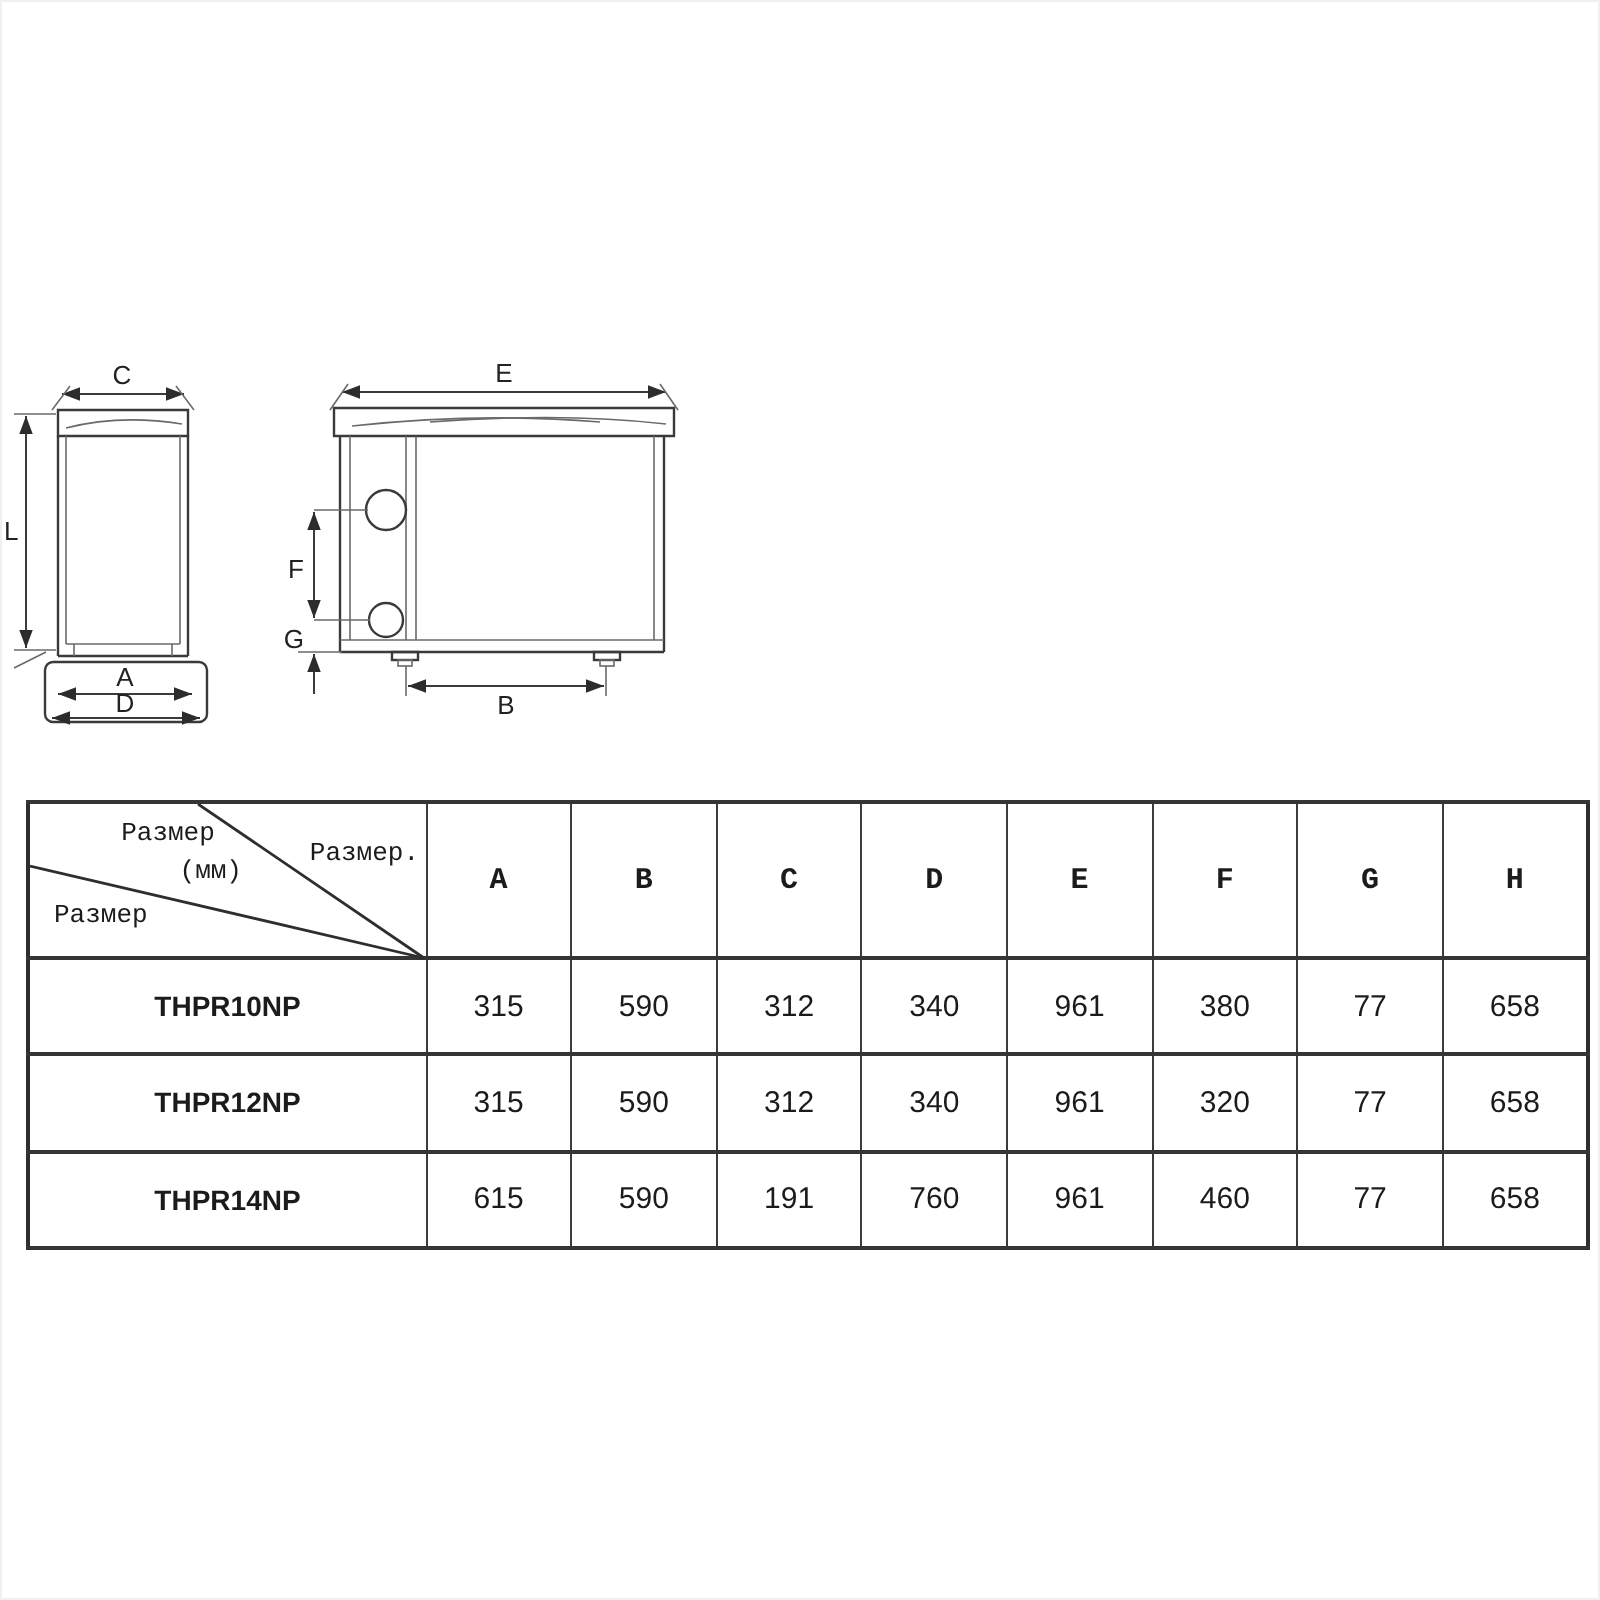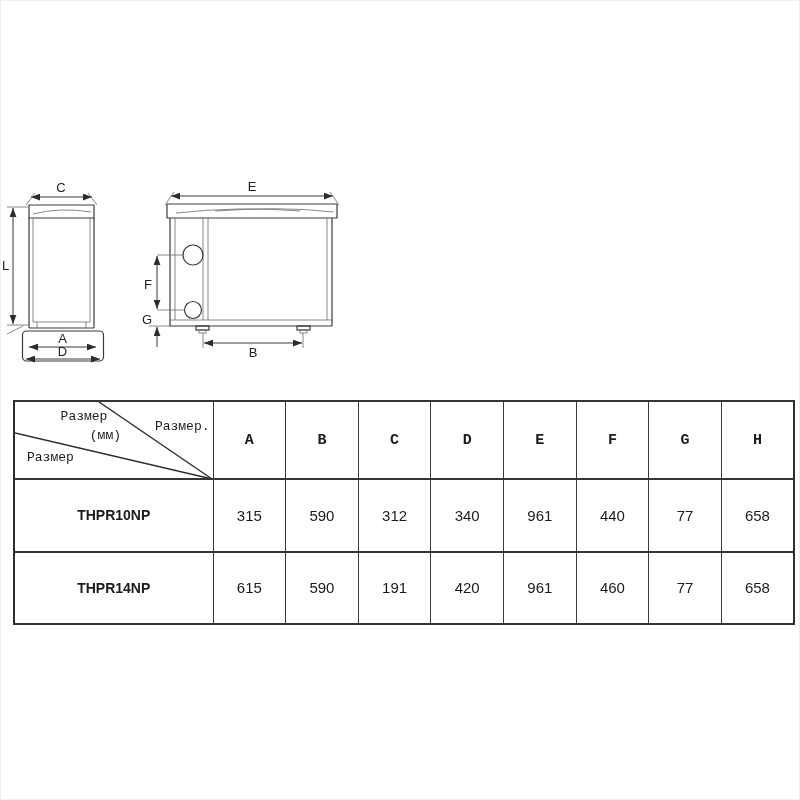--- a/index.html
+++ b/index.html
@@ -156,30 +156,41 @@
       </tr>
     </thead>
     <tbody>
       <tr>
         <td class="model-cell">THPR10NP</td>
         <td class="val-cell">315</td>
         <td class="val-cell">590</td>
         <td class="val-cell">312</td>
         <td class="val-cell">340</td>
         <td class="val-cell">961</td>
-        <td class="val-cell">440</td>
+        <td class="val-cell">380</td>
+        <td class="val-cell">77</td>
+        <td class="val-cell">658</td>
+      </tr>
+      <tr>
+        <td class="model-cell">THPR12NP</td>
+        <td class="val-cell">315</td>
+        <td class="val-cell">590</td>
+        <td class="val-cell">312</td>
+        <td class="val-cell">340</td>
+        <td class="val-cell">961</td>
+        <td class="val-cell">320</td>
         <td class="val-cell">77</td>
         <td class="val-cell">658</td>
       </tr>
       <tr>
         <td class="model-cell">THPR14NP</td>
         <td class="val-cell">615</td>
         <td class="val-cell">590</td>
         <td class="val-cell">191</td>
-        <td class="val-cell">420</td>
+        <td class="val-cell">760</td>
         <td class="val-cell">961</td>
         <td class="val-cell">460</td>
         <td class="val-cell">77</td>
         <td class="val-cell">658</td>
       </tr>
     </tbody>
   </table>
 
 </div>
 

